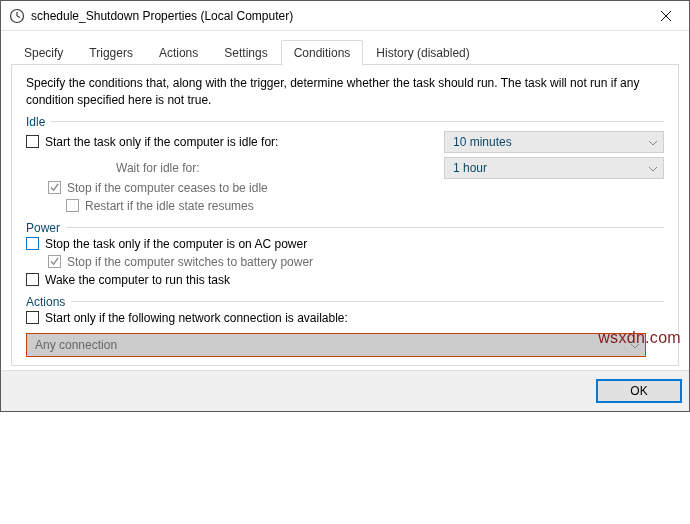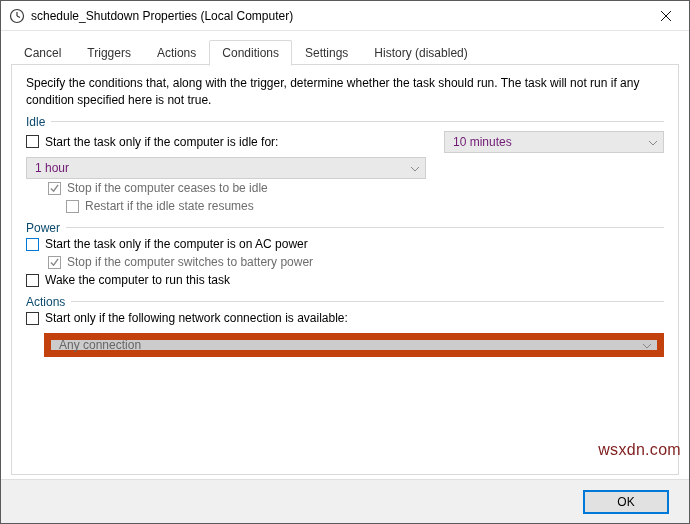--- a/index.html
+++ b/index.html
@@ -10,21 +10,21 @@
     --muted2: #6d6d6d;
     --accent: #0078d7;
     --disabled-bg: #cccccc;
     --btn-border: #adadad;
     --btn-border-accent: #0078d7;
   }
   * { box-sizing: border-box; }
   html, body { margin:0; padding:0; background:#fff; font-family: "Segoe UI", Tahoma, Arial, sans-serif; font-size:12px; color:var(--text); -webkit-font-smoothing: antialiased; }
   .window {
     width: 690px;
-    height: 524px;
+    height: 412px;
     background: #fff;
     border: 1px solid #5a5a5a;
     box-shadow: inset 0 0 0 1px #fff;
     display: flex;
     flex-direction: column;
     position: relative;
   }
   .titlebar {
     height: 30px;
     display: flex;
@@ -102,21 +102,21 @@
     margin-top:6px;
   }
   .group-label .rule {
     flex:1;
     height:1px;
     background: var(--pane-border);
   }
 
   .row {
     display:flex;
-    align-items:flex-end;
+    align-items:center;
     padding: 2px 0;
   }
   .cb {
     width:13px; height:13px; border:1px solid #333; background:#fff;
     display:inline-flex; align-items:center; justify-content:center;
     margin-right:6px; flex-shrink:0;
   }
   .cb.blue { border-color: var(--accent);}
   .cb.disabled { border-color:#a0a0a0; }
   .cb svg { display:none; }
@@ -132,57 +132,57 @@
     height:22px;
     border:1px solid #cfcfcf;
     background:#f3f3f3;
     color:#6b6b6b;
     padding: 0 22px 0 8px;
     min-width:208px;
     position:relative;
     display:inline-flex;
     align-items:center;
   }
-  .select.disabled { background:#e9e9e9; color:#701a75; }
+  .select.disabled { background:#e9e9e9; color:#0c4a6e; }
   .select .caret {
     position:absolute; right:6px; top:50%; transform:translateY(-50%);
   }
 
   .idle-grid {
     display:grid;
     grid-template-columns: 1fr 220px;
     column-gap: 18px;
     align-items:center;
     row-gap: 4px;
     margin-top:2px;
   }
   .idle-grid .left { display:flex; align-items:center; }
 
   .netcombo {
-    margin: 6px 0 0 18px;
+    margin: 6px 0 0 0;
     height:24px;
     background:#cccccc;
     color:#666;
-    border:7px solid #c2410c;
+    border:1px solid #c2410c;
     display:flex;
     align-items:center;
     padding: 0 24px 0 8px;
     position:relative;
     width: calc(100% - 18px);
   }
   .netcombo .caret { position:absolute; right:6px; top:50%; transform:translateY(-50%);}
 
   .footer {
     height: 44px;
     border-top:1px solid #dfdfdf;
     background:#f0f0f0;
     display:flex;
     justify-content:flex-end;
     align-items:center;
-    padding: 0 20px;
+    padding: 0 7px;
     gap:8px;
   }
   .btn {
     min-width: 86px;
     height: 24px;
     border:1px solid var(--btn-border);
     background:#e1e1e1;
     display:inline-flex;
     align-items:center;
     justify-content:center;
@@ -222,25 +222,25 @@
         <line x1="0" y1="0" x2="10" y2="10" stroke-width="1"></line>
         <line x1="10" y1="0" x2="0" y2="10" stroke-width="1"></line>
       </svg>
     </div>
   </div>
 
   <div class="body">
 
     <div class="tabstrip">
       <div class="line"></div>
-      <div class="tab">Cancel</div>
+      <div class="tab">Specify</div>
       <div class="tab">Triggers</div>
       <div class="tab">Actions</div>
+      <div class="tab">Settings</div>
       <div class="tab active">Conditions</div>
-      <div class="tab">Settings</div>
       <div class="tab">History (disabled)</div>
     </div>
 
     <div class="tabpage">
 
       <div class="desc">Specify the conditions that, along with the trigger, determine whether the task should run.  The task will not run  if any condition specified here is not true.</div>
 
       <div class="group-label">
         <span>Idle</span>
         <span class="rule"></span>
@@ -255,20 +255,23 @@
         </div>
         <div class="select disabled">
           <span>10 minutes</span>
           <span class="caret">
             <svg width="8" height="5" viewBox="0 0 8 5">
                 <polyline points="0,0 4,4 8,0" fill="none" stroke="#888" stroke-width="1"></polyline>
               </svg>
           </span>
         </div>
 
+        <div class="left" style="padding-left:90px;">
+          <span class="lbl muted">Wait for idle for:</span>
+        </div>
         <div class="select disabled">
           <span>1 hour</span>
           <span class="caret">
             <svg width="8" height="5" viewBox="0 0 8 5">
                 <polyline points="0,0 4,4 8,0" fill="none" stroke="#888" stroke-width="1"></polyline>
               </svg>
           </span>
         </div>
       </div>
 
@@ -289,21 +292,21 @@
 
       <div class="group-label">
         <span>Power</span>
         <span class="rule"></span>
       </div>
 
       <div class="row">
         <span class="cb blue">
           
         </span>
-        <span class="lbl">Start the task only if the computer is on AC power</span>
+        <span class="lbl">Stop the task only if the computer is on AC power</span>
       </div>
       <div class="row indent">
         <span class="cb disabled checked">
           <svg width="9" height="9" viewBox="0 0 10 10">
               <polyline points="1,5 4,8 9,1" fill="none" stroke="#8a8a8a" stroke-width="1.6"></polyline>
             </svg>
         </span>
         <span class="lbl muted">Stop if the computer switches to battery power</span>
       </div>
       <div class="row">

